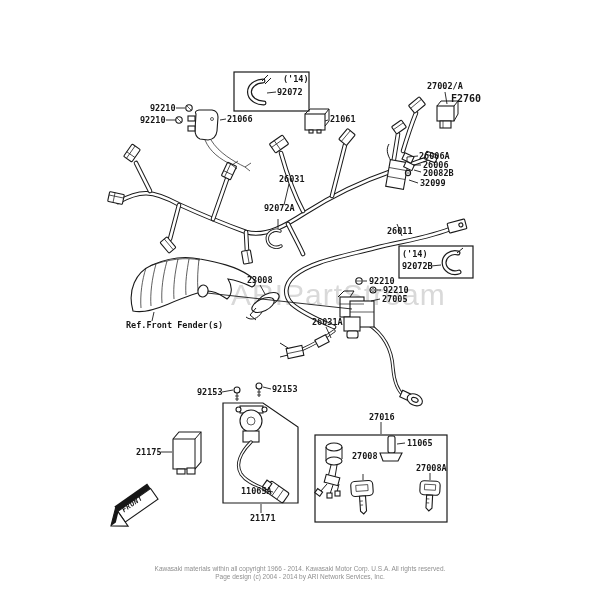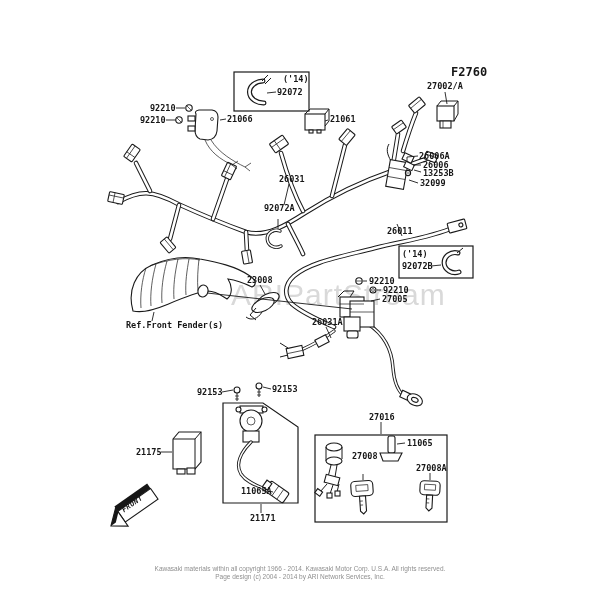--- a/index.html
+++ b/index.html
@@ -7,21 +7,21 @@
        font-family:"DejaVu Sans Mono", monospace;}
   .stage{position:absolute;left:0;top:0;width:600px;height:600px;}
   .art{z-index:1;}
   
   .watermark{position:absolute;left:231px;top:278px;z-index:0;
     font-family:"Liberation Sans", sans-serif;font-size:30px;color:#d9d9d9;
     letter-spacing:1px;white-space:nowrap;}
   
   .pl{position:absolute;z-index:2;font-weight:bold;font-size:8.5px;color:#161616;
       white-space:nowrap;line-height:1;}
-  .pl.tiny{font-size:12px;}
+  .pl.tiny{font-size:10px;margin-top:28px;}
   .front-label{position:absolute;left:121px;top:501px;z-index:3;font-size:7px;
       font-weight:bold;font-style:italic;color:#161616;transform:rotate(-35deg);
       letter-spacing:.5px;line-height:1;}
   .footer{position:absolute;left:0;width:600px;text-align:center;z-index:2;
       font-family:"Liberation Sans", sans-serif;font-size:6.5px;color:#8f8f8f;
       line-height:1.3;}
   .footer.l1{top:565px;}
   .footer.l2{top:573px;}
   
   .to{stroke:#1a1a1a;stroke-width:4.6;fill:none;stroke-linecap:round;stroke-linejoin:round;}
@@ -335,21 +335,21 @@
 <div class="pl" style="left:150px;top:104px">92210</div>
 <div class="pl" style="left:140px;top:116px">92210</div>
 <div class="pl" style="left:227px;top:115px">21066</div>
 <div class="pl" style="left:283px;top:75px">('14)</div>
 <div class="pl" style="left:277px;top:88px">92072</div>
 <div class="pl" style="left:330px;top:115px">21061</div>
 <div class="pl" style="left:279px;top:175px">26031</div>
 <div class="pl" style="left:264px;top:204px">92072A</div>
 <div class="pl" style="left:419px;top:152px">26006A</div>
 <div class="pl" style="left:423px;top:161px">26006</div>
-<div class="pl" style="left:423px;top:169px">13253B</div>
+<div class="pl" style="left:423px;top:169px">20082B</div>
 <div class="pl" style="left:420px;top:179px">32099</div>
 <div class="pl" style="left:387px;top:227px">26011</div>
 <div class="pl" style="left:402px;top:250px">('14)</div>
 <div class="pl" style="left:402px;top:262px">92072B</div>
 <div class="pl" style="left:247px;top:276px">23008</div>
 <div class="pl" style="left:369px;top:277px">92210</div>
 <div class="pl" style="left:383px;top:286px">92210</div>
 <div class="pl" style="left:382px;top:295px">27005</div>
 <div class="pl" style="left:312px;top:318px">26031A</div>
 <div class="pl" style="left:126px;top:321px">Ref.Front Fender(s)</div>

